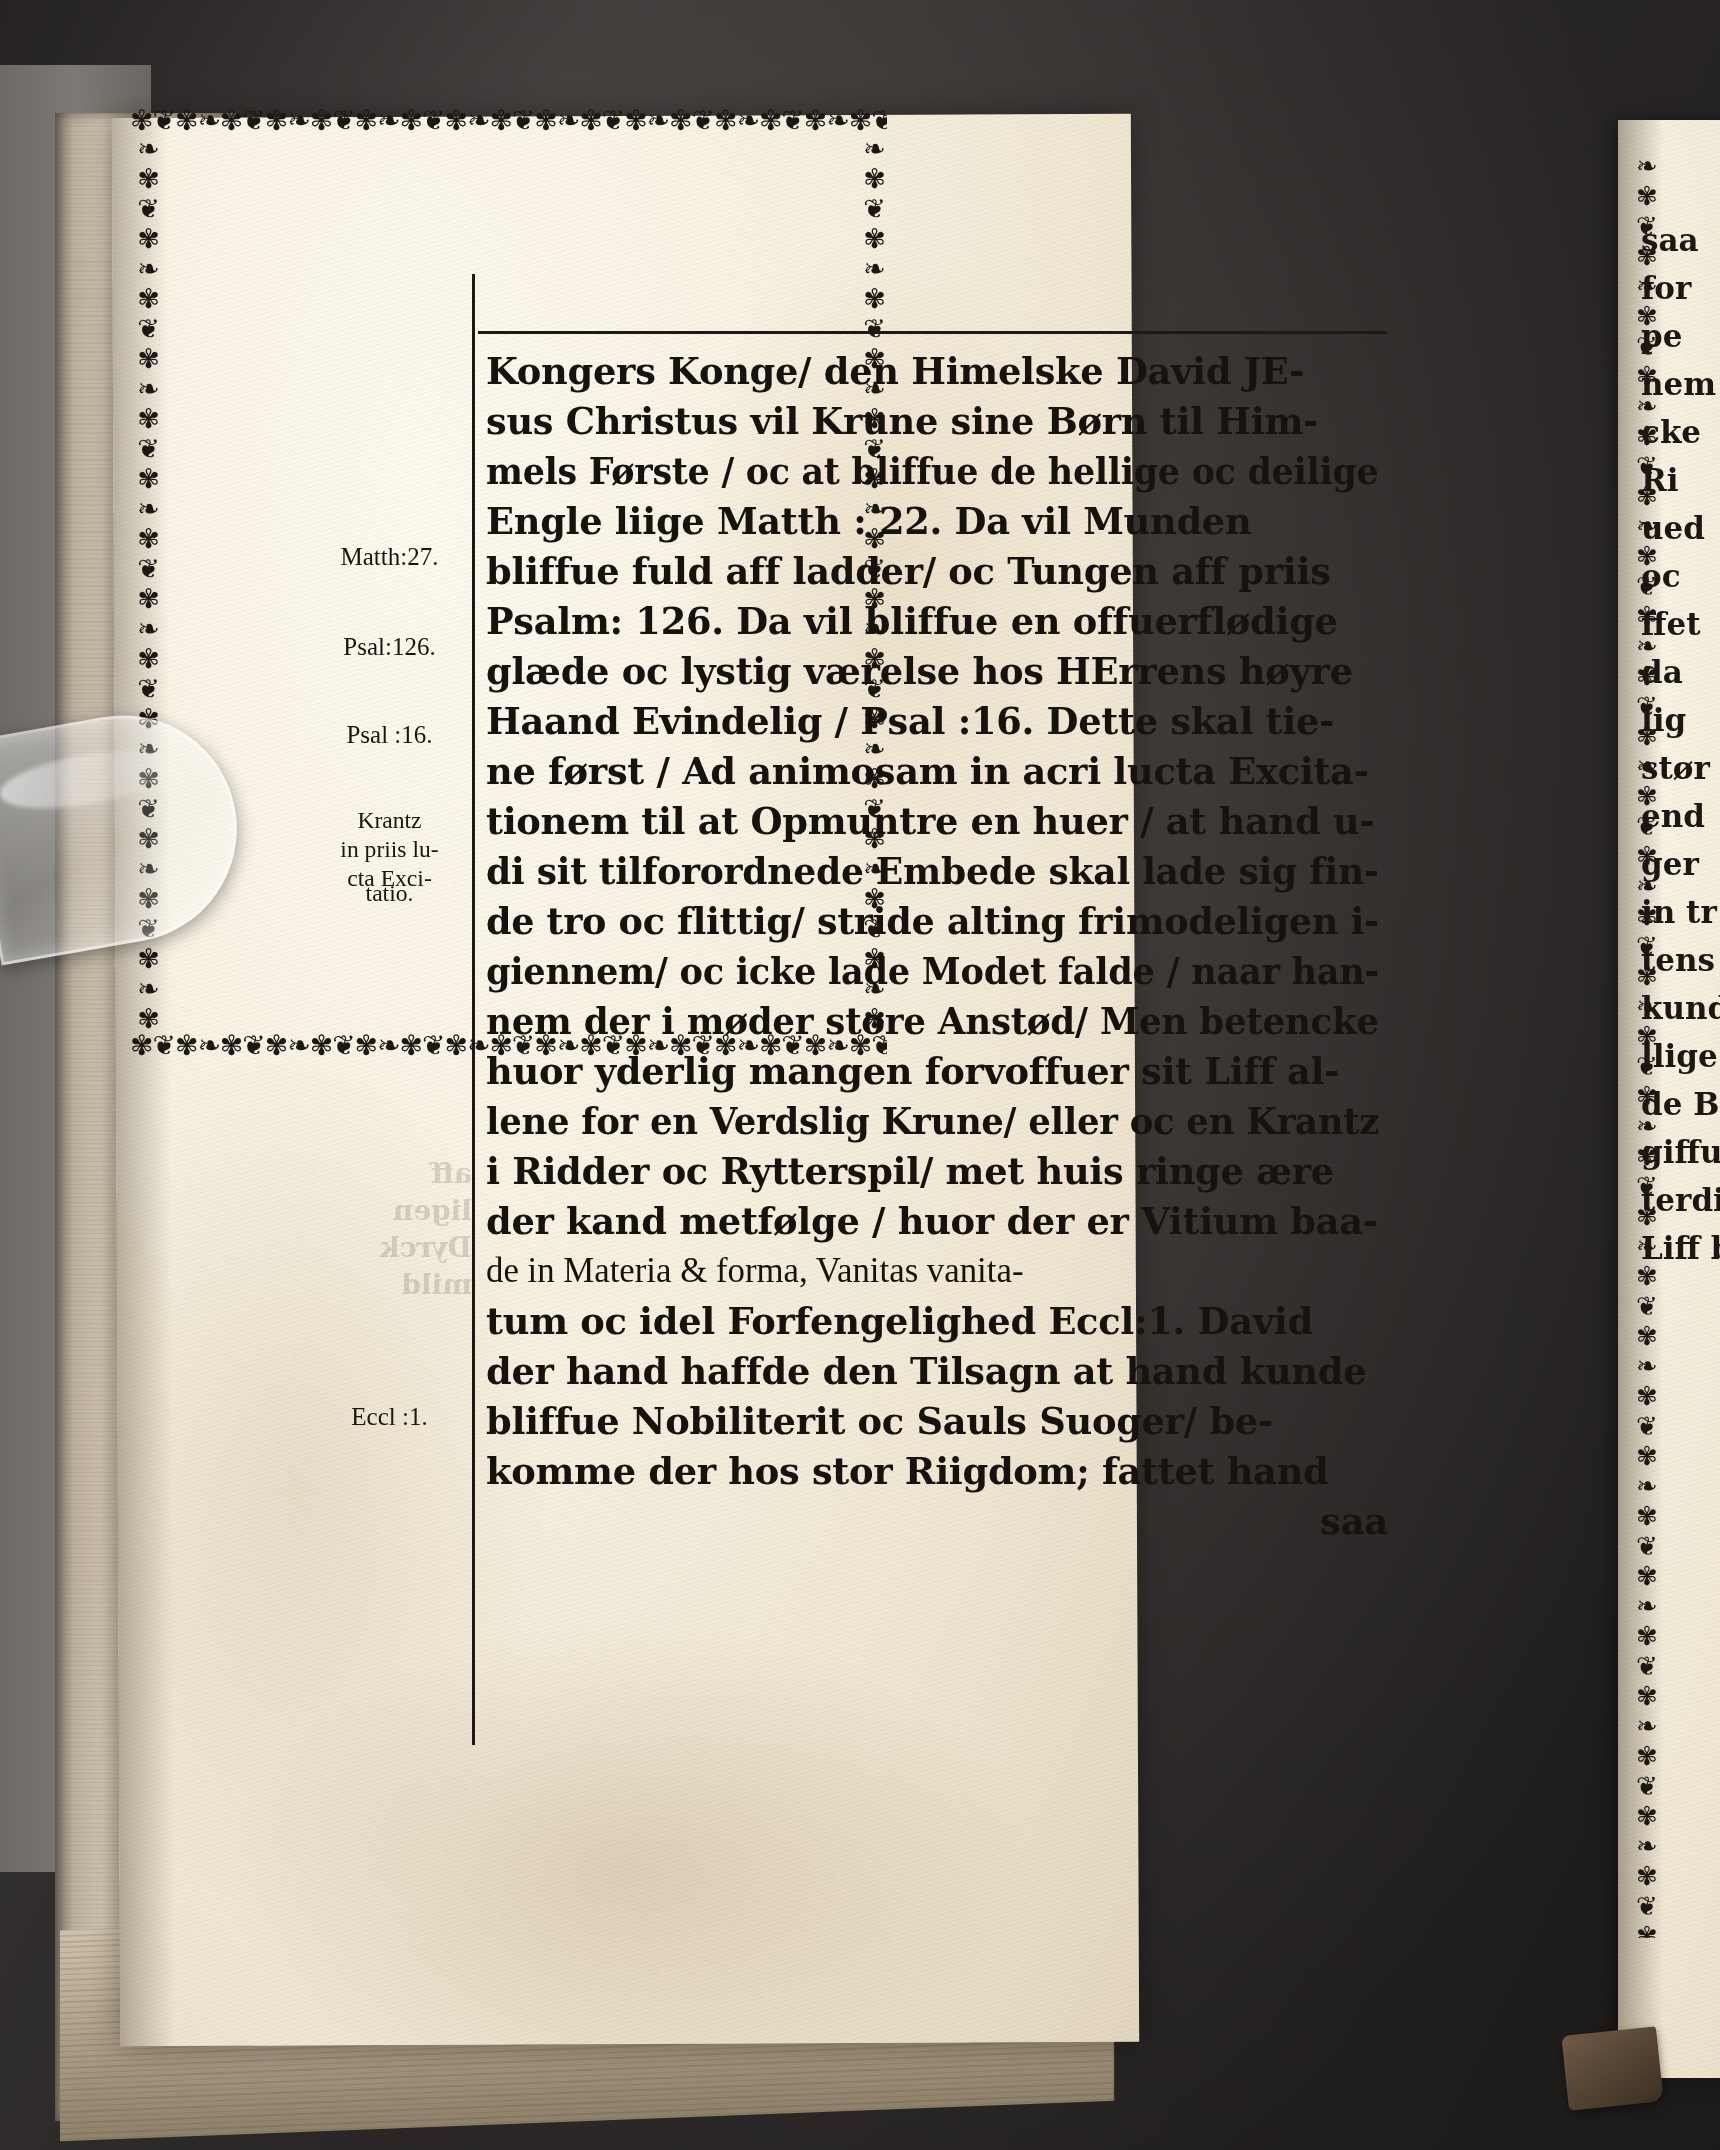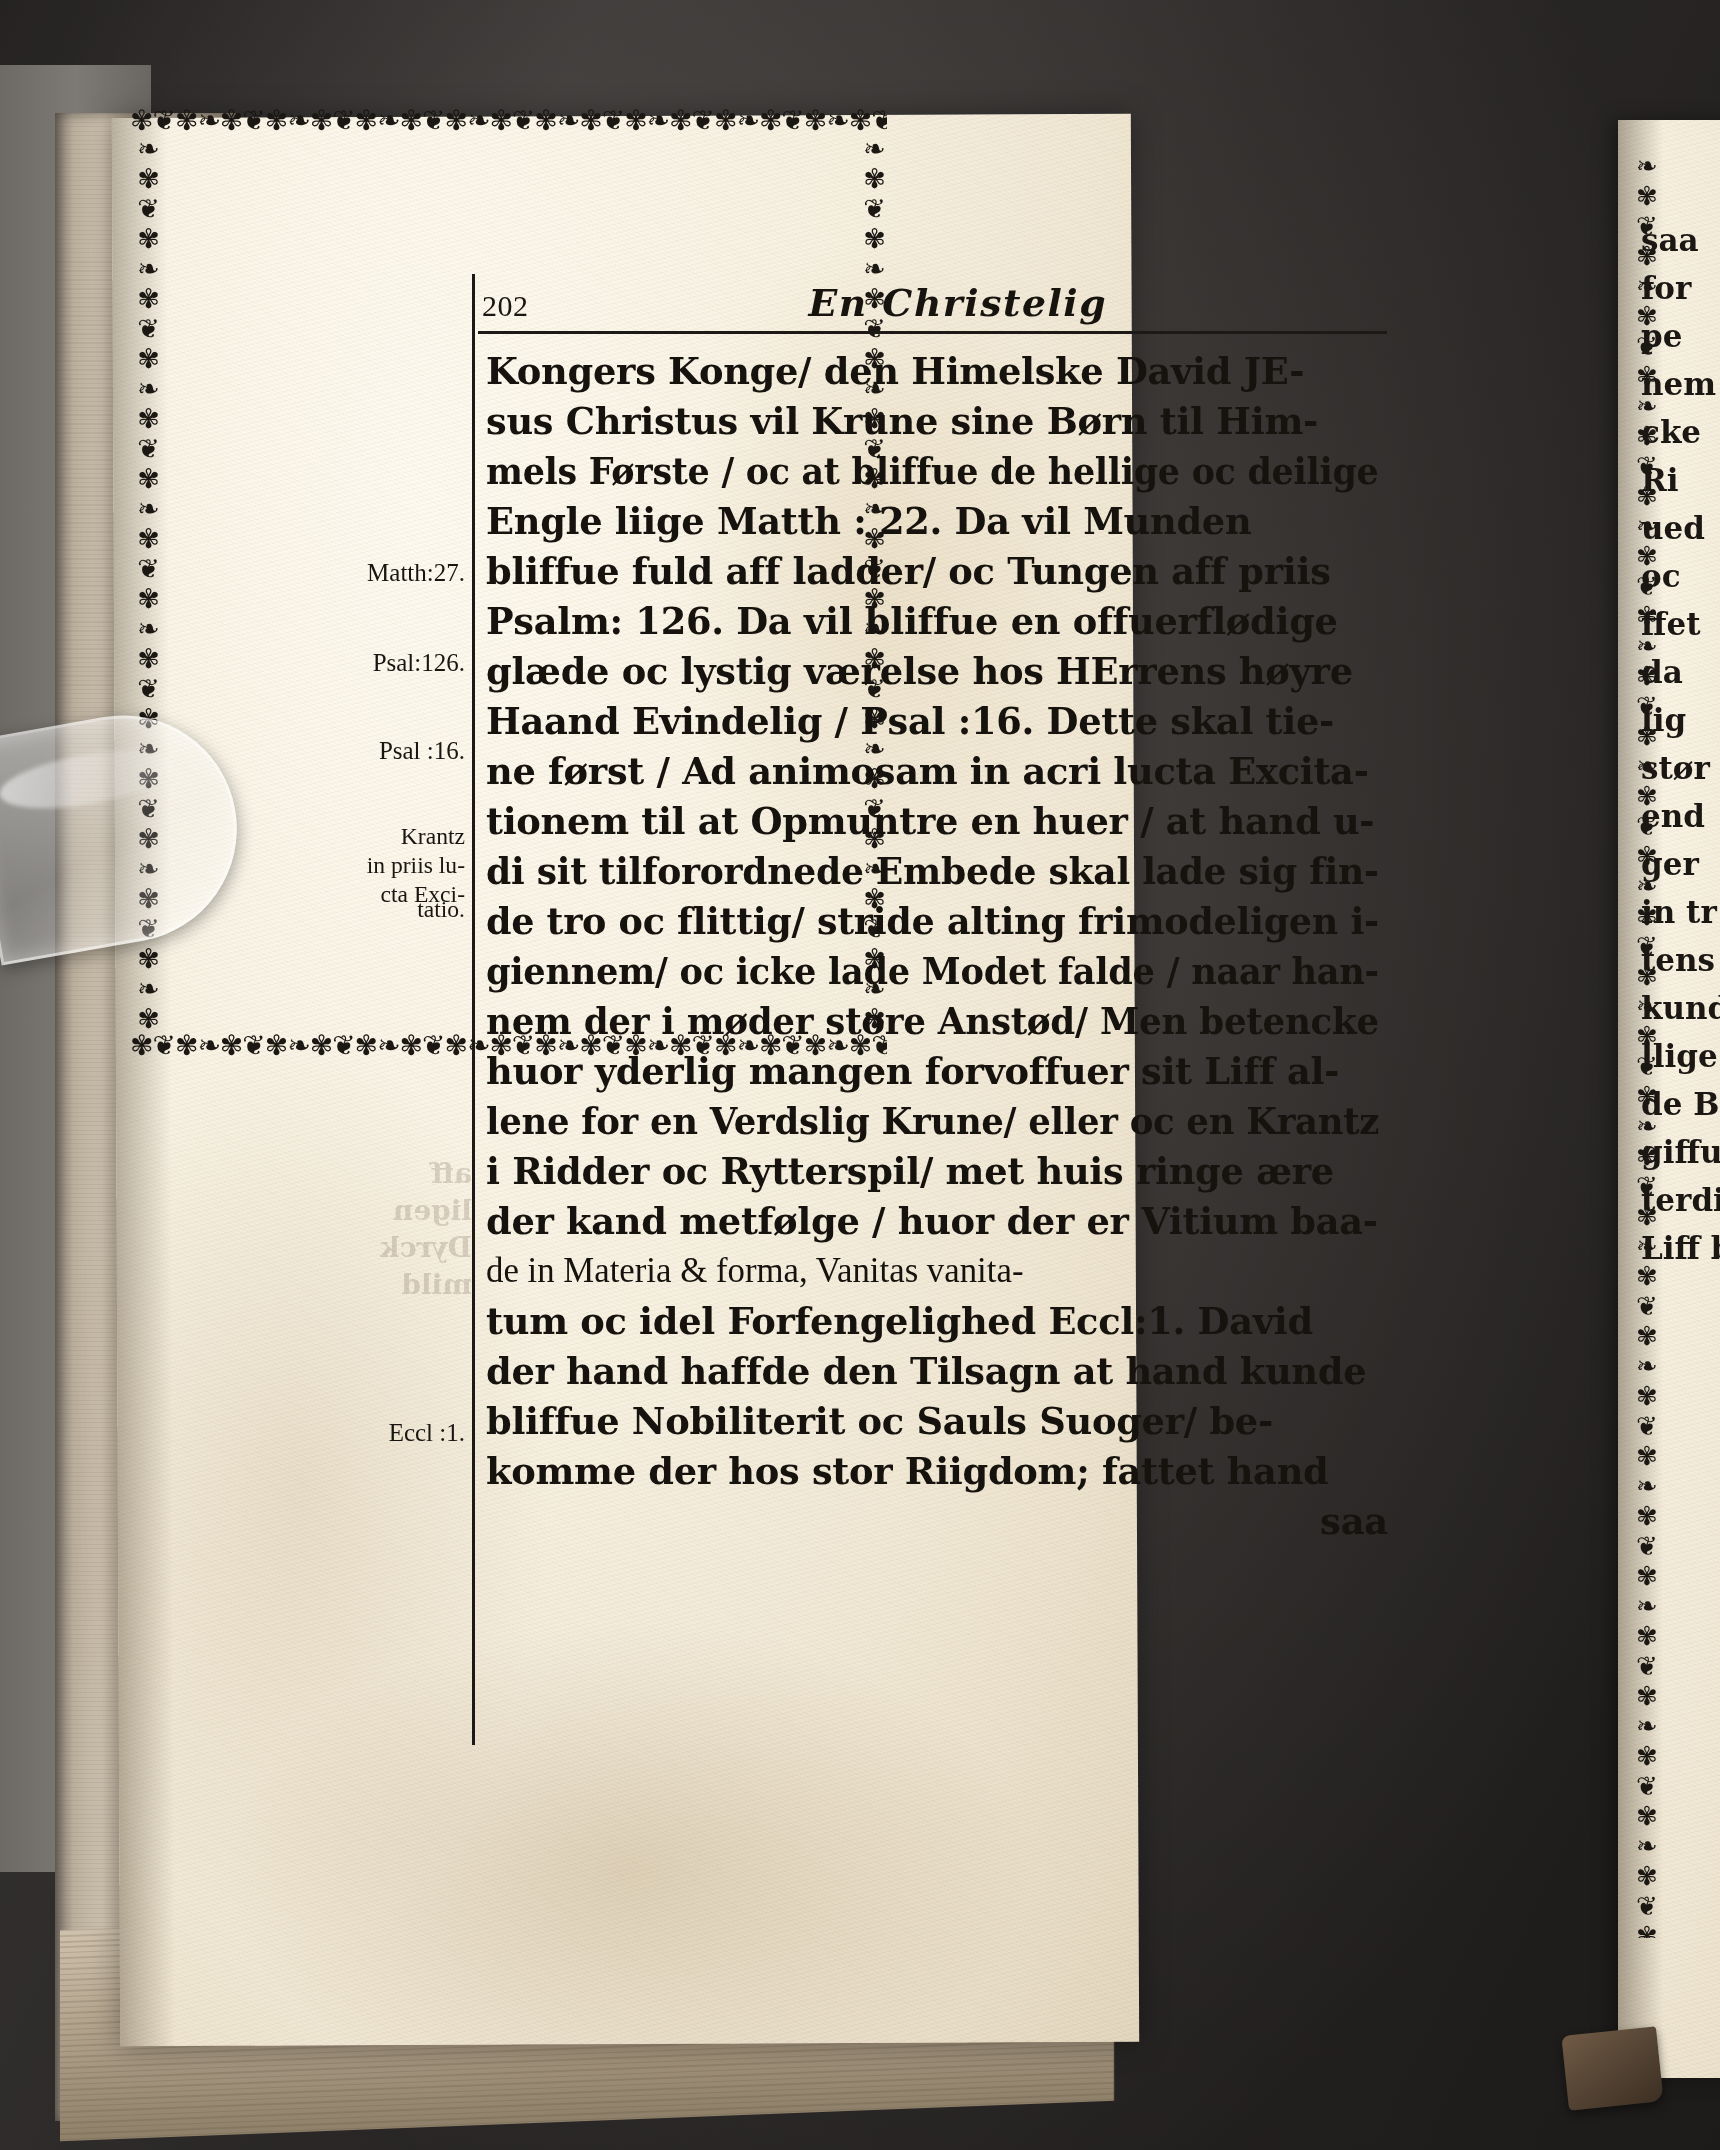--- a/index.html
+++ b/index.html
@@ -198,22 +198,21 @@
     width: 151px;
     font-family: "Liberation Serif", serif;
     color: #191511;
   }
   .margin-note {
     position: absolute;
     left: 0;
     width: 151px;
     font-size: 25px;
     line-height: 29px;
-    text-align: right;
-    margin-top: 16px;
+    text-align: center;
   }
   .margin-note.small { font-size: 23.6px; line-height: 28px; }
 
   
   .body-text {
     position: absolute;
     left: 486px; top: 346px;
     width: 904px;
     color: #16120e;
   }
@@ -339,24 +338,20 @@
     <div class="paper-noise"></div>
   </div>
 
   <div class="orn-frame">
     <div class="orn-band orn-top">✾❦✾❧✾❦✾❧✾❦✾❧✾❦✾❧✾❦✾❧✾❦✾❧✾❦✾❧✾❦✾❧✾❦✾❧✾❦✾❧✾❦✾❧✾❦✾❧✾</div>
     <div class="orn-band orn-bottom">✾❦✾❧✾❦✾❧✾❦✾❧✾❦✾❧✾❦✾❧✾❦✾❧✾❦✾❧✾❦✾❧✾❦✾❧✾❦✾❧✾❦✾❧✾❦✾❧✾</div>
     <div class="orn-band orn-left">❧✾❦✾❧✾❦✾❧✾❦✾❧✾❦✾❧✾❦✾❧✾❦✾❧✾❦✾❧✾❦✾❧✾❦✾❧✾❦✾❧✾❦✾❧✾❦✾❧✾❦✾❧✾❦✾❧✾❦✾❧✾❦✾</div>
     <div class="orn-band orn-right">❧✾❦✾❧✾❦✾❧✾❦✾❧✾❦✾❧✾❦✾❧✾❦✾❧✾❦✾❧✾❦✾❧✾❦✾❧✾❦✾❧✾❦✾❧✾❦✾❧✾❦✾❧✾❦✾❧✾❦✾❧✾❦✾</div>
   </div>
 
-  <div class="page-header">
-    <div class="folio">202</div>
-    <div class="header-title">En Christelig</div>
-  </div>
   <div class="header-rule"></div>
   <div class="col-rule"></div>
 
   <div class="margin-notes">
     <div class="margin-note" style="top:0px">Matth:27.</div>
     <div class="margin-note" style="top:90px">Psal:126.</div>
     <div class="margin-note" style="top:178px">Psal :16.</div>
     <div class="margin-note small" style="top:264px">Krantz</div>
     <div class="margin-note small" style="top:293px">in priis lu-</div>
     <div class="margin-note small" style="top:322px">cta Exci-</div>

